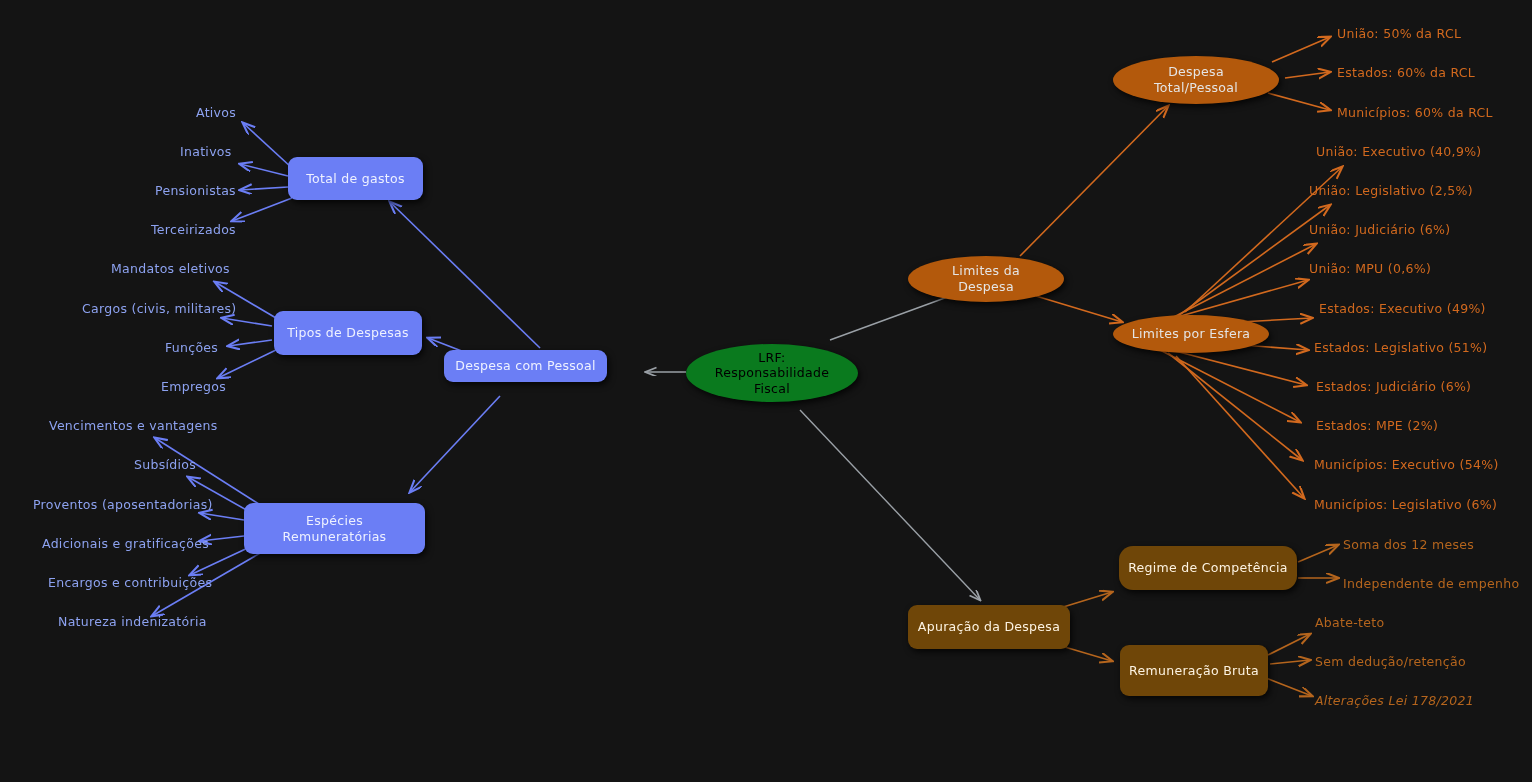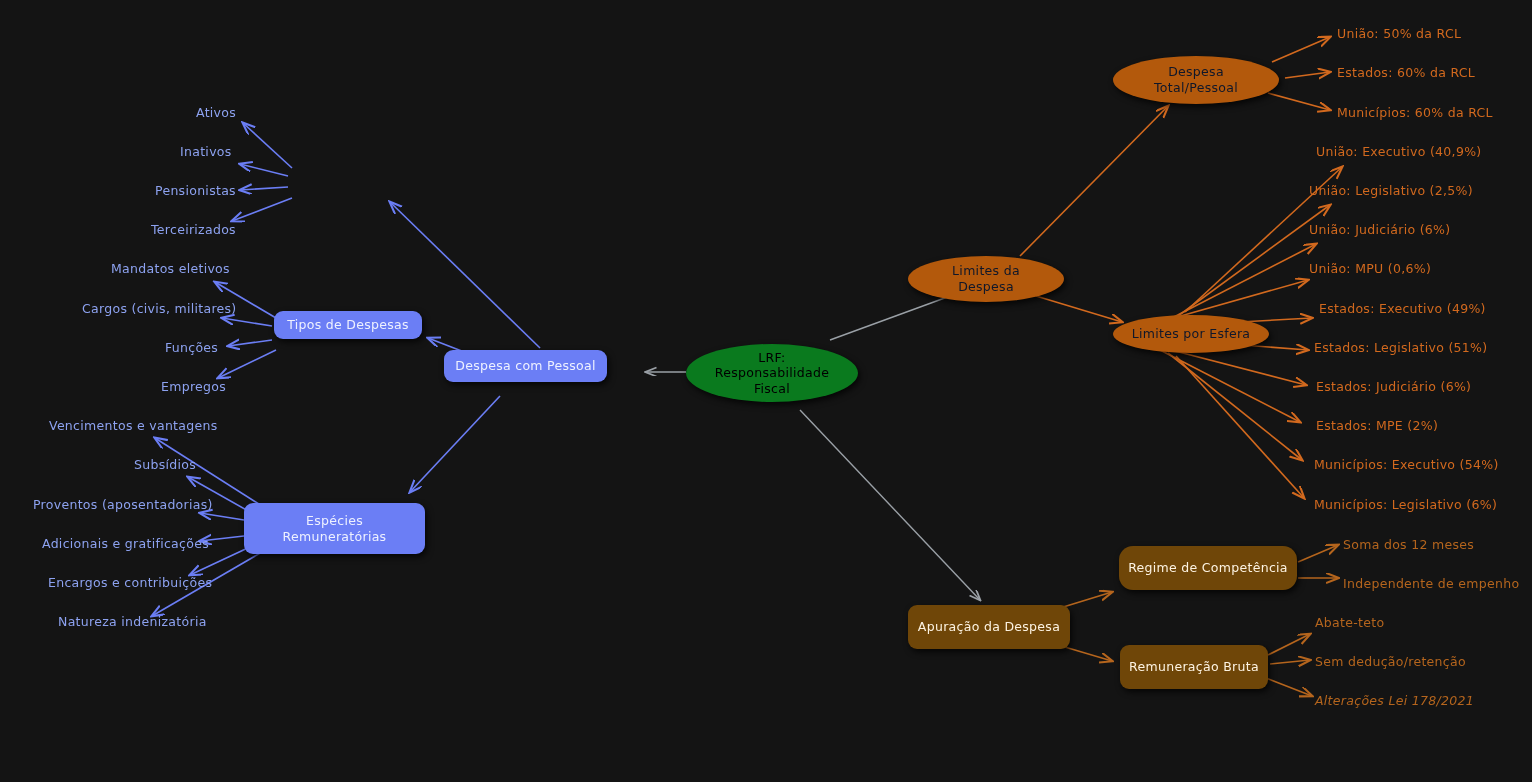--- a/index.html
+++ b/index.html
@@ -51,21 +51,21 @@
   .node.blue {
     background: #6b7ef5;
     color: #eef1ff;
   }
   .node.green {
     background: #0a7a1e;
     color: #000000;
   }
   .node.orange {
     background: #b3590c;
-    color: #0f172a;
+    color: #e5e5e5;
   }
   .node.brown {
     background: #6f4608;
     color: #fdf3e2;
   }
   .leaf {
     position: absolute;
     font-size: 12.5px;
     line-height: 1.2;
     letter-spacing: 0.3px;
@@ -171,22 +171,25 @@
   <div class="node ellipse green" style="left:686px; top:344px; width:172px; height:58px;">
     <span>LRF:
 Responsabilidade
 Fiscal</span>
   </div>
 
   <div class="node rect blue" style="left:444px; top:350px; width:163px; height:32px;">
     <span>Despesa com Pessoal</span>
   </div>
 
-
-  <div class="node rect blue" style="left:274px; top:311px; width:148px; height:28px;">
+  <div class="node rect blue" style="left:288px; top:157px; width:135px; height:43px;">
+    <span>Total de gastos</span>
+  </div>
+
+  <div class="node rect blue" style="left:274px; top:311px; width:148px; height:44px;">
     <span>Tipos de Despesas</span>
   </div>
 
   <div class="node rect blue" style="left:244px; top:503px; width:181px; height:51px;">
     <span>Espécies Remuneratórias</span>
   </div>
 
   <div class="node ellipse orange" style="left:908px; top:256px; width:156px; height:46px;">
     <span>Limites da
 Despesa</span>
@@ -202,21 +205,21 @@
   </div>
 
   <div class="node rect brown" style="left:908px; top:605px; width:162px; height:44px;">
     <span>Apuração da Despesa</span>
   </div>
 
   <div class="node rect brown" style="left:1119px; top:546px; width:178px; height:44px;border-radius:14px;">
     <span>Regime de Competência</span>
   </div>
 
-  <div class="node rect brown" style="left:1120px; top:645px; width:148px; height:44px;">
+  <div class="node rect brown" style="left:1120px; top:645px; width:148px; height:51px;">
     <span>Remuneração Bruta</span>
   </div>
 
   <div class="leaf blue left" style="left:190px; top:105px;margin-left:6px;">
     <span>Ativos</span>
   </div>
   <div class="leaf blue left" style="left:180px; top:144px;">
     <span>Inativos</span>
   </div>
   <div class="leaf blue left" style="left:155px; top:183px;">

